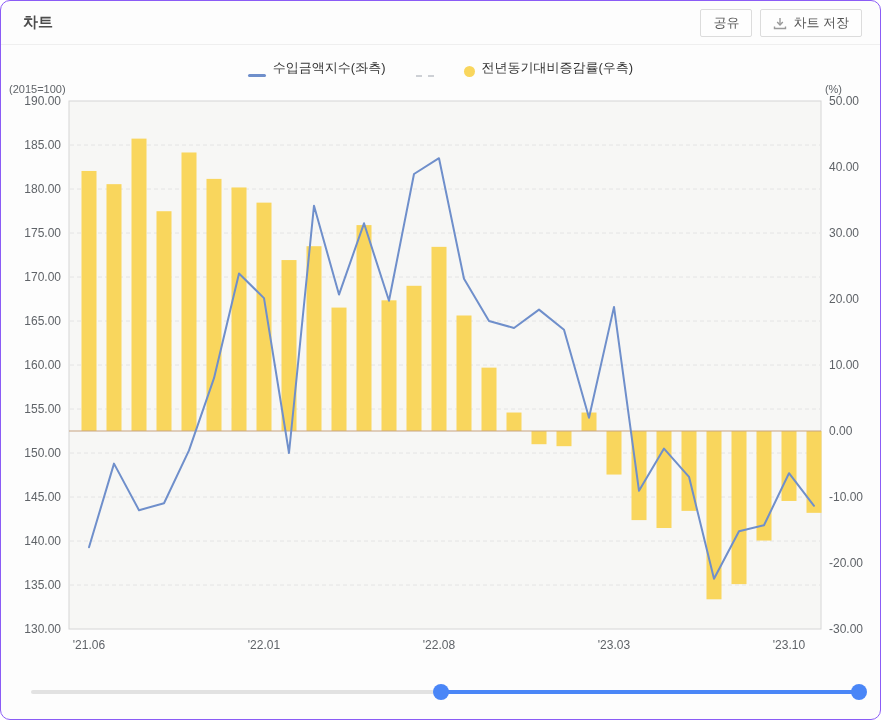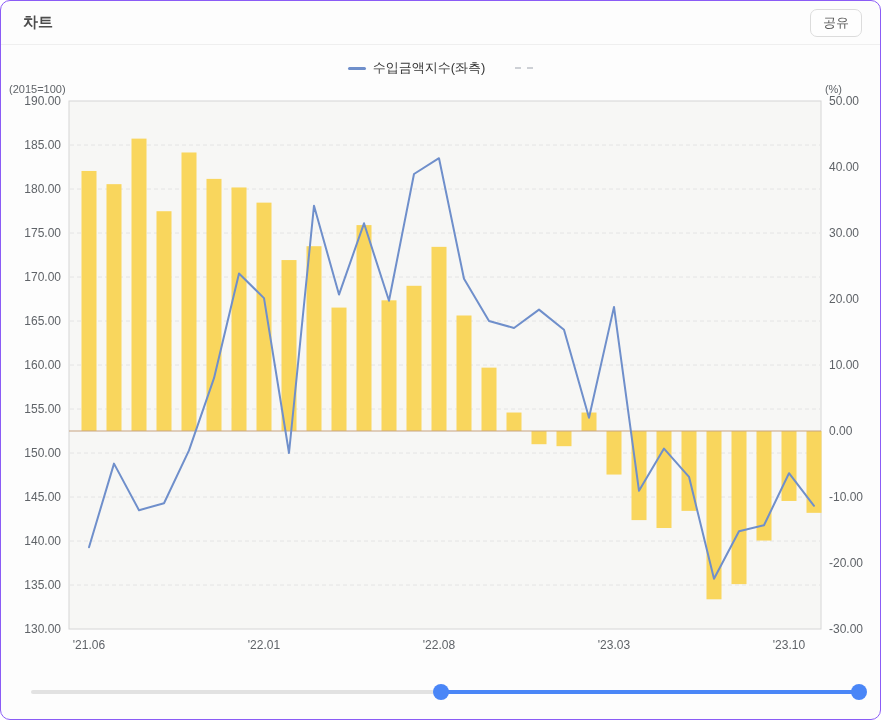--- a/index.html
+++ b/index.html
@@ -4,26 +4,26 @@
 <style>
   html,body{margin:0;padding:0;background:#fff;}
   body{width:881px;height:720px;font-family:"Liberation Sans","DejaVu Sans",sans-serif;}
   .card{position:absolute;left:0;top:0;width:879px;height:718px;background:#fdfdfd;
         border:1px solid #8b5cf6;border-radius:10px;overflow:hidden;}
   .header{position:absolute;left:0;top:0;width:100%;height:44px;border-bottom:1px solid #efefef;
           box-sizing:border-box;}
   .title{position:absolute;left:22px;top:12px;font-size:15px;font-weight:bold;color:#4d4d4d;}
   .btns{position:absolute;right:18px;top:8px;display:flex;gap:8px;}
   .btn{display:flex;align-items:center;gap:6px;height:28px;padding:0 12px;background:#fefefe;
-       border:1px solid #dcdcdc;border-radius:7px;font-size:13px;color:#555;cursor:pointer;
+       border:1px solid #dcdcdc;border-radius:2px;font-size:13px;color:#555;cursor:pointer;
        font-family:inherit;}
   .btn svg{display:block;}
   .legend{position:absolute;left:0;top:58px;width:100%;display:flex;justify-content:center;
           gap:30px;font-size:13px;}
-  .legend-item{display:flex;align-items:center;gap:7px;color:#333;cursor:pointer;}
+  .legend-item{display:flex;align-items:flex-end;gap:7px;color:#333;cursor:pointer;}
   .legend-item.disabled{color:#c9ccd1;}
   .lm-line{width:18px;height:3px;border-radius:2px;background:#6f8fcb;}
   .lm-dash{width:18px;height:0;border-top:2px dashed #cdd0d5;}
   .lm-dot{width:11px;height:11px;border-radius:50%;background:#f9d65d;}
   .slider{position:absolute;left:0;top:676px;width:881px;height:30px;}
   .slider .track{position:absolute;top:13px;height:4px;border-radius:2px;background:#e2e2e2;}
   .slider .active{position:absolute;top:13px;height:4px;border-radius:2px;background:#4a86f7;}
   .handle{position:absolute;top:7px;width:16px;height:16px;border-radius:50%;background:#4a86f7;}
   svg text{font-family:inherit;}
 </style>
@@ -31,30 +31,44 @@
 <body>
 
 <div class="card">
 
   <div class="header">
     <div class="title">차트</div>
     <div class="btns">
       <button class="btn">
         <span>공유</span>
       </button>
+      <button class="btn">
+        <span>
+          <svg width="14" height="13" viewBox="0 0 14 13" fill="none" stroke="#9a9a9a" stroke-width="1.4">
+            <path d="M7 1 V7.5"></path>
+              <path d="M4.2 5 L7 8 L9.8 5"></path>
+              <path d="M1.5 9.5 V11.5 H12.5 V9.5"></path>
+          </svg>
+        </span>
+        <span>차트 저장</span>
+      </button>
     </div>
   </div>
 
   <div class="legend">
     <div class="legend-item">
       <span class="lm-line"></span>
       <span>수입금액지수(좌측)</span>
     </div>
     <div class="legend-item disabled">
       <span class="lm-dash"></span>
+    </div>
+    <div class="legend-item">
+      <span class="lm-dot"></span>
+      <span>전년동기대비증감률(우측)</span>
     </div>
   </div>
 
   <svg id="chart" style="position:absolute;left:0;top:0;" width="881" height="676" viewBox="0 0 881 676">
       <rect x="68" y="100" width="752" height="528" fill="#f7f7f5" stroke="#d6d6d6" stroke-width="1"></rect>
       <line x1="69" y1="144" x2="819" y2="144" stroke="#e4e4e4" stroke-dasharray="4 3"></line>
       <line x1="69" y1="188" x2="819" y2="188" stroke="#e4e4e4" stroke-dasharray="4 3"></line>
       <line x1="69" y1="232" x2="819" y2="232" stroke="#e4e4e4" stroke-dasharray="4 3"></line>
       <line x1="69" y1="276" x2="819" y2="276" stroke="#e4e4e4" stroke-dasharray="4 3"></line>
       <line x1="69" y1="320" x2="819" y2="320" stroke="#e4e4e4" stroke-dasharray="4 3"></line>

